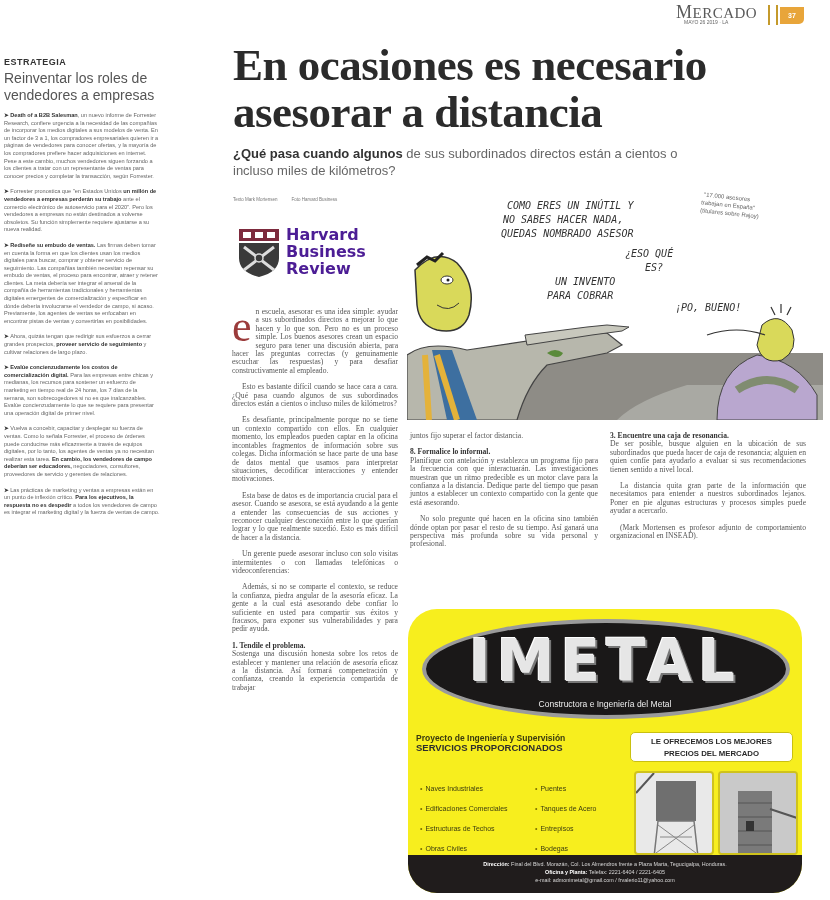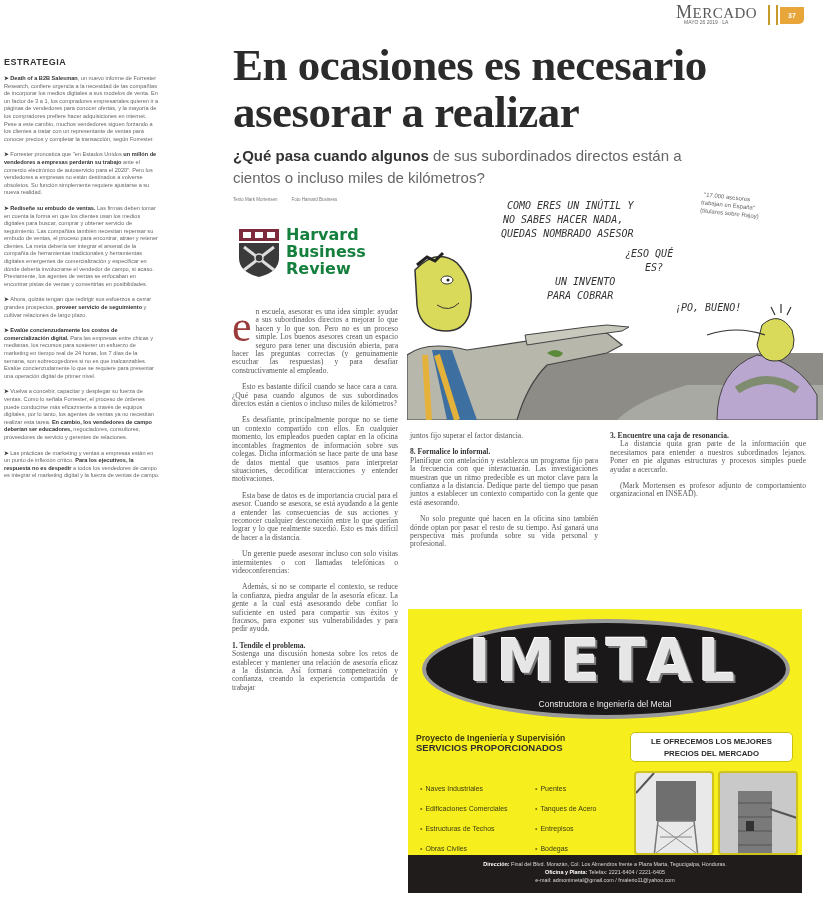--- a/index.html
+++ b/index.html
@@ -17,45 +17,45 @@
   
   .sidebar { position: absolute; left: 4px; top: 44px; width: 156px; font-family: "Liberation Sans", sans-serif; margin-top: 13px; }
   .sidebar .kicker { font-size: 9px; font-weight: bold; letter-spacing: 0.5px; color: #333; }
   .sidebar .sb-title { font-size: 14px; color: #555; line-height: 17px; margin-top: 3px; }
   .sidebar .item { font-size: 5.6px; line-height: 7.6px; color: #666; margin-top: 8px; text-align: left; }
   .sidebar .item b { color: #333; }
   .sidebar .item .arrow { color: #333; font-weight: bold; }
 
   
   .headline { position: absolute; left: 233px; top: 42px; width: 590px; font-family: "Liberation Serif", serif; font-size: 45px; line-height: 47px; color: #2b2b2b; letter-spacing: -0.5px; }
-  .deck { position: absolute; left: 233px; top: 145px; width: 460px; font-family: "Liberation Sans", sans-serif; font-size: 15px; line-height: 22px; color: #666; }
+  .deck { position: absolute; left: 233px; top: 145px; width: 460px; font-family: "Liberation Sans", sans-serif; font-size: 13px; line-height: 17px; color: #666; }
   .deck b { color: #333; }
   .credits { position: absolute; left: 233px; top: 197px; font-family: "Liberation Sans", sans-serif; font-size: 4.5px; color: #777; }
   .credits span { margin-right: 14px; }
 
   
   .hbr { position: absolute; left: 238px; top: 226px; width: 160px; height: 62px; }
   .hbr .shield { position: absolute; left: 0; top: 2px; width: 42px; height: 50px; }
-  .hbr .hbr-text { position: absolute; left: 48px; top: 0; font-family: "DejaVu Sans", sans-serif; font-weight: bold; font-size: 16px; line-height: 17px; color: #15803d; }
+  .hbr .hbr-text { position: absolute; left: 48px; top: 0; font-family: "DejaVu Sans", sans-serif; font-weight: bold; font-size: 16px; line-height: 17px; color: #4c1d95; }
 
   
   .col { position: absolute; font-family: "Liberation Serif", serif; font-size: 7.6px; line-height: 8.4px; color: #555; text-align: justify; }
   .col p { margin-bottom: 8px; text-indent: 10px; }
   .col p.noindent { text-indent: 0; }
   .col .sub { font-weight: bold; color: #333; text-indent: 0; margin-bottom: 0; }
   .col1 { left: 232px; top: 308px; width: 166px; }
   .dropcap { float: left; font-family: "Liberation Serif", serif; font-size: 44px; line-height: 34px; color: #9b3b3b; margin: 2px 4px 0 0; }
   .col2 { left: 410px; top: 432px; width: 188px; }
   .col3 { left: 610px; top: 432px; width: 196px; }
 
   
   .cartoon { position: absolute; left: 407px; top: 185px; width: 416px; height: 235px; }
 
   
-  .ad { position: absolute; left: 408px; top: 609px; width: 394px; height: 284px; background: #f7ee1e; overflow: hidden; }
+  .ad { position: absolute; left: 408px; top: 609px; width: 394px; height: 284px; background: #f7ee1e; overflow: hidden; border-radius: 29px; }
   .ad .oval { position: absolute; left: 14px; top: 10px; width: 368px; height: 100px; border-radius: 50%; background: #1a1818; border: 4px solid #9a9a9a; }
   .ad .logo { position: absolute; left: 0; top: 18px; width: 394px; text-align: center; font-family: "DejaVu Sans", sans-serif; font-weight: bold; font-size: 58px; letter-spacing: 6px; color: #e6e6e6; text-shadow: 2px 2px 0 #777, -1px -1px 0 #fff; }
   .ad .tagline { position: absolute; left: 0; top: 90px; width: 394px; text-align: center; font-family: "Liberation Sans", sans-serif; font-size: 8.5px; color: #eee; }
   .ad .services-head { position: absolute; left: 8px; top: 124px; width: 205px; text-align: left; font-family: "Liberation Sans", sans-serif; font-weight: bold; font-size: 8.5px; line-height: 10px; color: #3a3a10; }
   .ad .services-head .big { font-size: 9.5px; color: #2d2d2d; }
   .ad .prices { position: absolute; left: 222px; top: 123px; width: 163px; height: 30px; background: #fff; border-radius: 5px; border: 1.5px solid #c9c010; text-align: center; font-family: "Liberation Sans", sans-serif; font-weight: bold; font-size: 7.8px; line-height: 12px; color: #2a2a2a; padding-top: 3px; }
   .ad .list { position: absolute; left: 12px; top: 176px; width: 210px; font-family: "Liberation Sans", sans-serif; font-size: 7px; color: #3b3b10; }
   .ad .list .li { position: absolute; white-space: nowrap; }
   .ad .list .dot { color: #7a7000; margin-right: 3px; }
   .ad .photo { position: absolute; top: 162px; width: 80px; height: 84px; border: 2px solid #cfc21c; border-radius: 4px; overflow: hidden; }
@@ -69,30 +69,31 @@
 
 <div class="masthead">
   <div class="brand"><span class="cap">M</span><span>ERCADO</span></div>
   <div class="date">MAYO 26 2019 · LA</div>
   <div class="bars"></div>
   <div class="page-badge">37</div>
 </div>
 
 <div class="sidebar">
   <div class="kicker">ESTRATEGIA</div>
+  <div class="sb-title">Reinventar los roles de vendedores a empresas</div>
   <div class="item"><span class="arrow">➤ </span><b>Death of a B2B Salesman</b><span>, un nuevo informe de Forrester Research, confiere urgencia a la necesidad de las compañías de incorporar los medios digitales a sus modelos de venta. En un factor de 3 a 1, los compradores empresariales quieren ir a páginas de vendedores para conocer ofertas, y la mayoría de los compradores prefiere hacer adquisiciones en internet. Pese a este cambio, muchos vendedores siguen forzando a los clientes a tratar con un representante de ventas para conocer precios y completar la transacción, según Forrester.</span></div>
   <div class="item"><span class="arrow">➤ </span><span>Forrester pronostica que "en Estados Unidos </span><b>un millón de vendedores a empresas perderán su trabajo</b><span> ante el comercio electrónico de autoservicio para el 2020". Pero los vendedores a empresas no están destinados a volverse obsoletos. Su función simplemente requiere ajustarse a su nueva realidad.</span></div>
   <div class="item"><span class="arrow">➤ </span><b>Rediseñe su embudo de ventas.</b><span> Las firmas deben tomar en cuenta la forma en que los clientes usan los medios digitales para buscar, comprar y obtener servicio de seguimiento. Las compañías también necesitan repensar su embudo de ventas, el proceso para encontrar, atraer y retener clientes. La meta debería ser integrar el arsenal de la compañía de herramientas tradicionales y herramientas digitales emergentes de comercialización y especificar en dónde debería involucrarse el vendedor de campo, si acaso. Previamente, los agentes de ventas se enfocaban en encontrar pistas de ventas y convertirlas en posibilidades.</span></div>
   <div class="item"><span class="arrow">➤ </span><span>Ahora, quizás tengan que redirigir sus esfuerzos a cerrar grandes prospectos, </span><b>proveer servicio de seguimiento</b><span> y cultivar relaciones de largo plazo.</span></div>
   <div class="item"><span class="arrow">➤ </span><b>Evalúe concienzudamente los costos de comercialización digital.</b><span> Para las empresas entre chicas y medianas, los recursos para sostener un esfuerzo de marketing en tiempo real de 24 horas, los 7 días de la semana, son sobrecogedores si no es que inalcanzables. Evalúe concienzudamente lo que se requiere para presentar una operación digital de primer nivel.</span></div>
   <div class="item"><span class="arrow">➤ </span><span>Vuelva a concebir, capacitar y desplegar su fuerza de ventas. Como lo señala Forrester, el proceso de órdenes puede conducirse más eficazmente a través de equipos digitales, por lo tanto, los agentes de ventas ya no necesitan realizar esta tarea. </span><b>En cambio, los vendedores de campo deberían ser educadores,</b><span> negociadores, consultores, proveedores de servicio y gerentes de relaciones.</span></div>
   <div class="item"><span class="arrow">➤ </span><span>Las prácticas de marketing y ventas a empresas están en un punto de inflexión crítico. </span><b>Para los ejecutivos, la respuesta no es despedir</b><span> a todos los vendedores de campo es integrar el marketing digital y la fuerza de ventas de campo.</span></div>
 </div>
 
-<h1 class="headline">En ocasiones es necesario asesorar a realizar</h1>
+<h1 class="headline">En ocasiones es necesario asesorar a distancia</h1>
 <div class="deck"><b>¿Qué pasa cuando algunos</b><span> de sus subordinados directos están a cientos o incluso miles de kilómetros?</span></div>
 <div class="credits"><span>Texto Mark Mortensen</span><span>Foto Harvard Business</span></div>
 
 <div class="hbr">
   <svg class="shield" viewBox="0 0 42 50">
     <rect x="1" y="1" width="40" height="12" fill="#7d2a3d"></rect>
     <rect x="5" y="4" width="8" height="6" fill="#ffffff"></rect>
     <rect x="17" y="4" width="8" height="6" fill="#ffffff"></rect>
     <rect x="29" y="4" width="8" height="6" fill="#ffffff"></rect>
     <path d="M1 15 L41 15 L41 30 Q41 44 21 49 Q1 44 1 30 Z" fill="#3a3a3a"></path>
@@ -163,20 +164,21 @@
 
 <div class="col col2">
   <p class="noindent">juntos fijo superar el factor distancia.</p>
   <p class="sub">8. Formalice lo informal.</p>
   <p class="noindent">Planifique con antelación y establezca un programa fijo para la frecuencia con que interactuarán. Las investigaciones muestran que un ritmo predecible es un motor clave para la confianza a la distancia. Dedique parte del tiempo que pasan juntos a establecer un contexto compartido con la gente que está asesorando.</p>
   <p>No solo pregunte qué hacen en la oficina sino también dónde optan por pasar el resto de su tiempo. Así ganará una perspectiva más profunda sobre su vida personal y profesional.</p>
 </div>
 
 <div class="col col3">
   <p class="sub">3. Encuentre una caja de resonancia.</p>
+  <p class="noindent">De ser posible, busque alguien en la ubicación de sus subordinados que pueda hacer de caja de resonancia; alguien en quien confíe para ayudarlo a evaluar si sus recomendaciones tienen sentido a nivel local.</p>
   <p>La distancia quita gran parte de la información que necesitamos para entender a nuestros subordinados lejanos. Poner en pie algunas estructuras y procesos simples puede ayudar a acercarlo.</p>
   <p>(Mark Mortensen es profesor adjunto de comportamiento organizacional en INSEAD).</p>
 </div>
 
 <div class="ad">
   <div class="oval"></div>
   <div class="logo">IMETAL</div>
   <div class="tagline">Constructora e Ingeniería del Metal</div>
   <div class="services-head">
     <div>Proyecto de Ingeniería y Supervisión</div>

